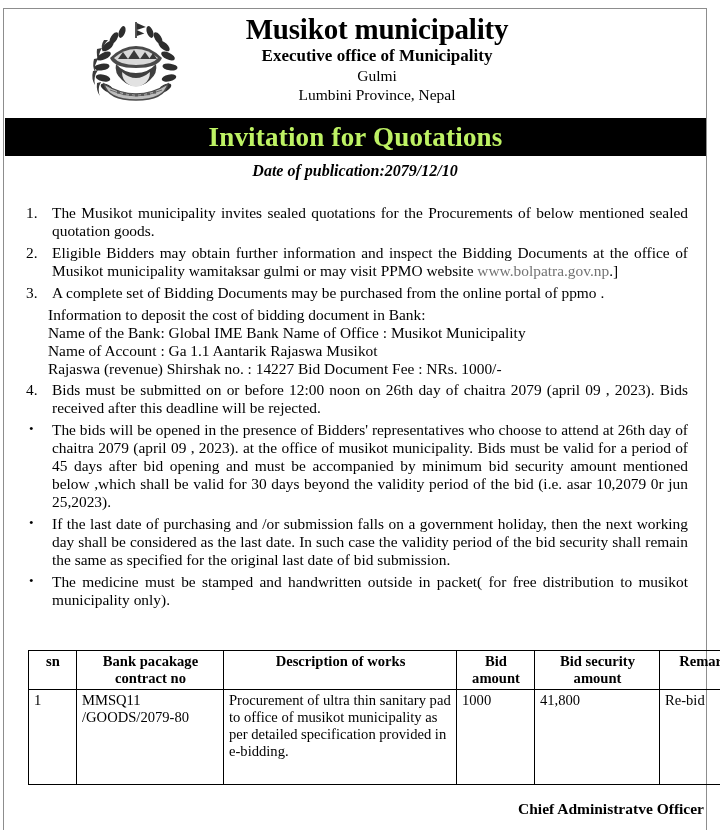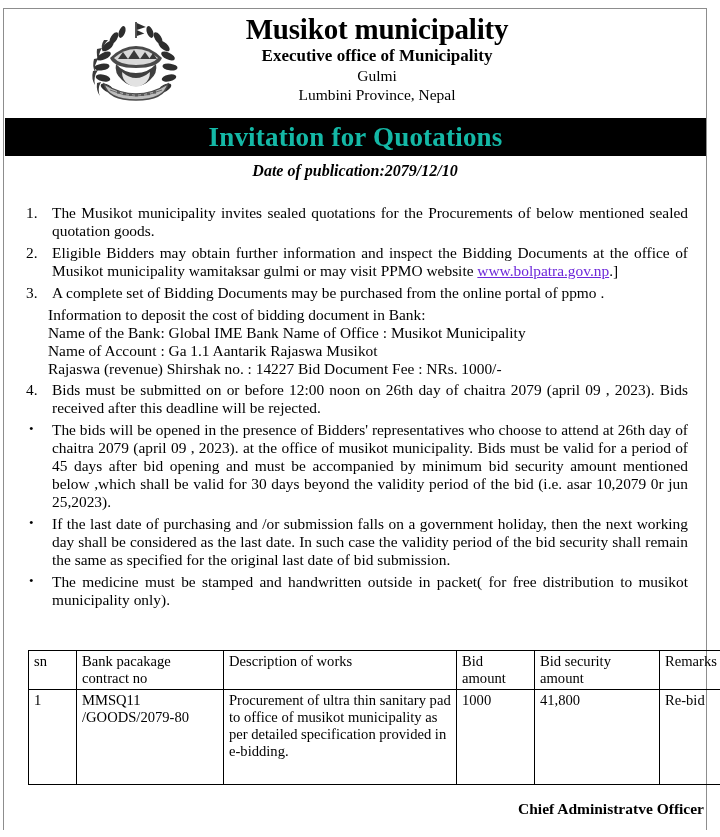--- a/index.html
+++ b/index.html
@@ -84,21 +84,21 @@
   }
 
   
   .banner {
     position: absolute;
     left: 5px;
     top: 118px;
     width: 701px;
     height: 38px;
     background: #000000;
-    color: #14b8a6;
+    color: #bef264;
     text-align: center;
     font-size: 27px;
     font-weight: bold;
     line-height: 38px;
     letter-spacing: 0.2px;
   }
 
   .pubdate {
     position: absolute;
     left: 0;
@@ -140,22 +140,21 @@
   .item p {
     margin: 4px;
   }
   .subline {
     font-size: 15.4px;
     line-height: 1.165;
     text-align: left;
   }
   .nojustify { text-align: left; }
   a.plain, .url {
-    text-decoration: underline;
-    color: #6d28d9;
+    color: #737373;
   }
 
   
   .tbl-wrap {
     position: absolute;
     left: 28px;
     top: 650px;
     width: 668px;
   }
   table.quote {
@@ -164,22 +163,22 @@
     table-layout: fixed;
   }
   table.quote th, table.quote td {
     border: 1px solid #000000;
     vertical-align: top;
     padding: 2px 4px 2px 5px;
     font-size: 14.6px;
     line-height: 1.16;
   }
   table.quote th {
-    text-align: left;
-    font-weight: normal;
+    text-align: center;
+    font-weight: bold;
     vertical-align: top;
   }
   table.quote td {
     text-align: left;
   }
   .c-sn      { width: 38px; }
   .c-pkg     { width: 137px; }
   .c-desc    { width: 223px; }
   .c-bid     { width: 68px; }
   .c-sec     { width: 115px; }

